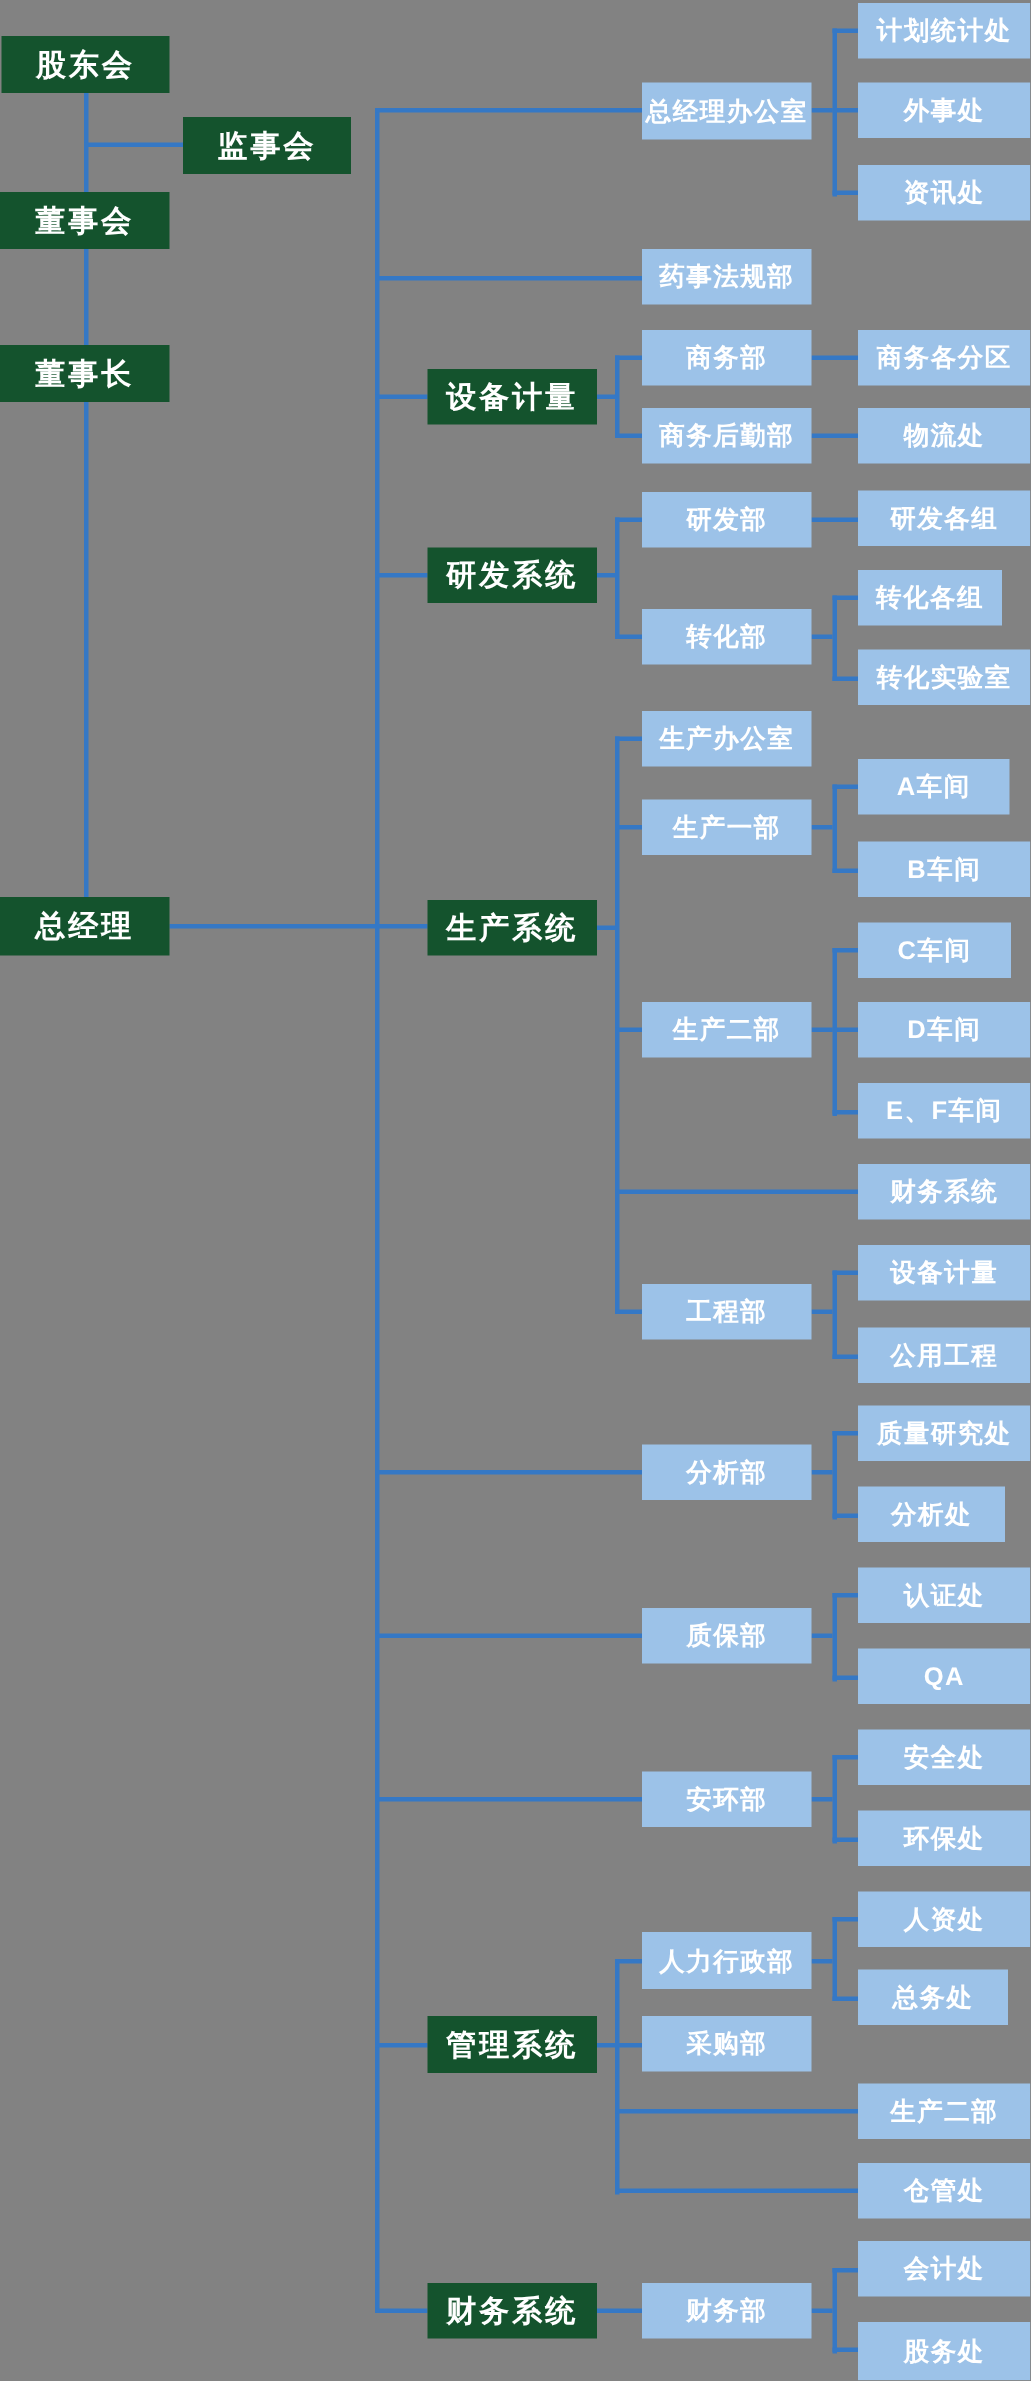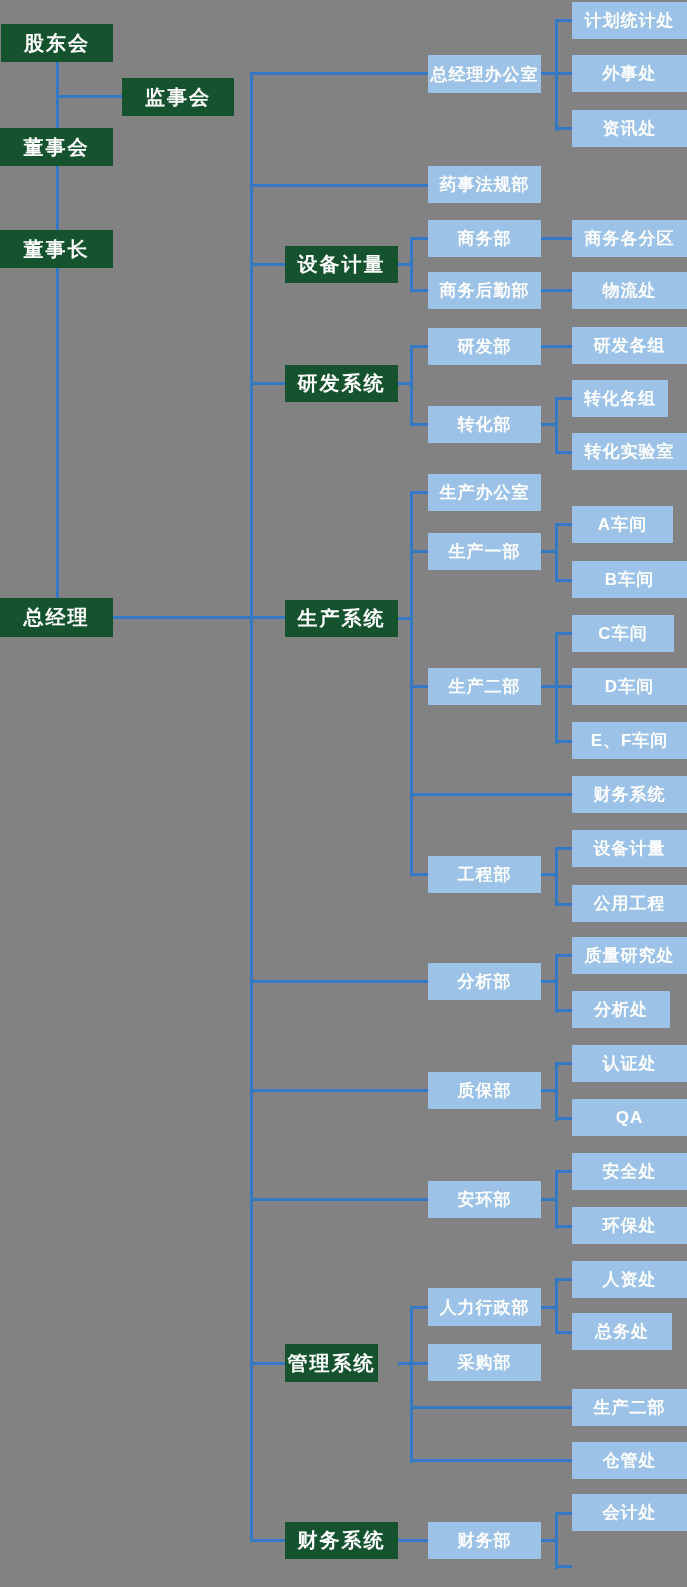--- a/index.html
+++ b/index.html
@@ -117,21 +117,21 @@
   <i class="ln h" style="left:555px;top:1565px;width:17px"></i>
 
   <div class="b b1" style="left:1px;top:24px;width:112px;height:38px">股东会</div>
   <div class="b b1" style="left:122px;top:78px;width:112px;height:38px">监事会</div>
   <div class="b b1" style="left:0px;top:128px;width:113px;height:38px">董事会</div>
   <div class="b b1" style="left:0px;top:230px;width:113px;height:38px">董事长</div>
   <div class="b b1" style="left:0px;top:598px;width:113px;height:39px">总经理</div>
   <div class="b b1" style="left:285px;top:246px;width:113px;height:37px">设备计量</div>
   <div class="b b1" style="left:285px;top:365px;width:113px;height:37px">研发系统</div>
   <div class="b b1" style="left:285px;top:600px;width:113px;height:37px">生产系统</div>
-  <div class="b b1" style="left:285px;top:1344px;width:93px;height:38px">管理系统</div>
+  <div class="b b1" style="left:285px;top:1344px;width:113px;height:38px">管理系统</div>
   <div class="b b1" style="left:285px;top:1522px;width:113px;height:37px">财务系统</div>
 
   <div class="b b2" style="left:428px;top:55px;width:113px;height:38px">总经理办公室</div>
   <div class="b b2" style="left:428px;top:166px;width:113px;height:37px">药事法规部</div>
   <div class="b b2" style="left:428px;top:220px;width:113px;height:37px">商务部</div>
   <div class="b b2" style="left:428px;top:272px;width:113px;height:37px">商务后勤部</div>
   <div class="b b2" style="left:428px;top:328px;width:113px;height:37px">研发部</div>
   <div class="b b2" style="left:428px;top:406px;width:113px;height:37px">转化部</div>
   <div class="b b2" style="left:428px;top:474px;width:113px;height:37px">生产办公室</div>
   <div class="b b2" style="left:428px;top:533px;width:113px;height:37px">生产一部</div>
@@ -164,14 +164,15 @@
   <div class="b b2" style="left:572px;top:991px;width:98px;height:37px">分析处</div>
   <div class="b b2" style="left:572px;top:1045px;width:115px;height:37px">认证处</div>
   <div class="b b2" style="left:572px;top:1099px;width:115px;height:37px">QA</div>
   <div class="b b2" style="left:572px;top:1153px;width:115px;height:37px">安全处</div>
   <div class="b b2" style="left:572px;top:1207px;width:115px;height:37px">环保处</div>
   <div class="b b2" style="left:572px;top:1261px;width:115px;height:37px">人资处</div>
   <div class="b b2" style="left:572px;top:1313px;width:100px;height:37px">总务处</div>
   <div class="b b2" style="left:572px;top:1389px;width:115px;height:37px">生产二部</div>
   <div class="b b2" style="left:572px;top:1442px;width:115px;height:37px">仓管处</div>
   <div class="b b2" style="left:572px;top:1494px;width:115px;height:37px">会计处</div>
+  <div class="b b2" style="left:572px;top:1548px;width:115px;height:39px">股务处</div>
 
 </div>
 
 </body></html>

